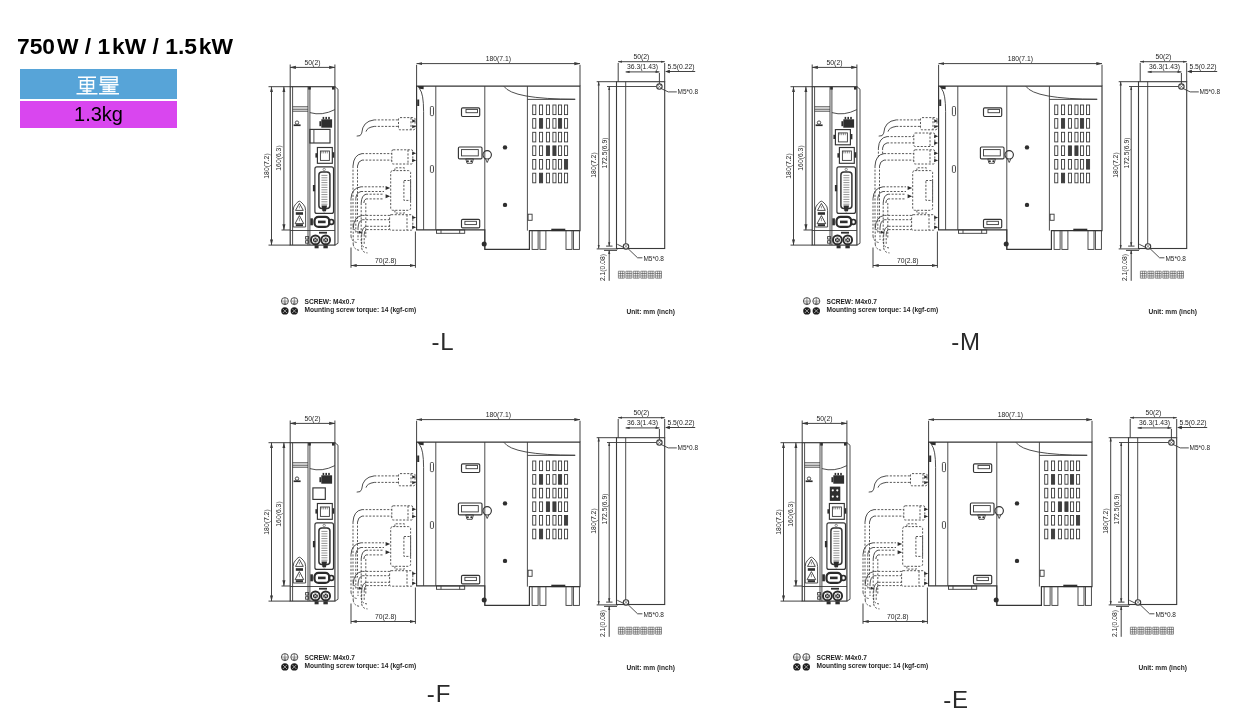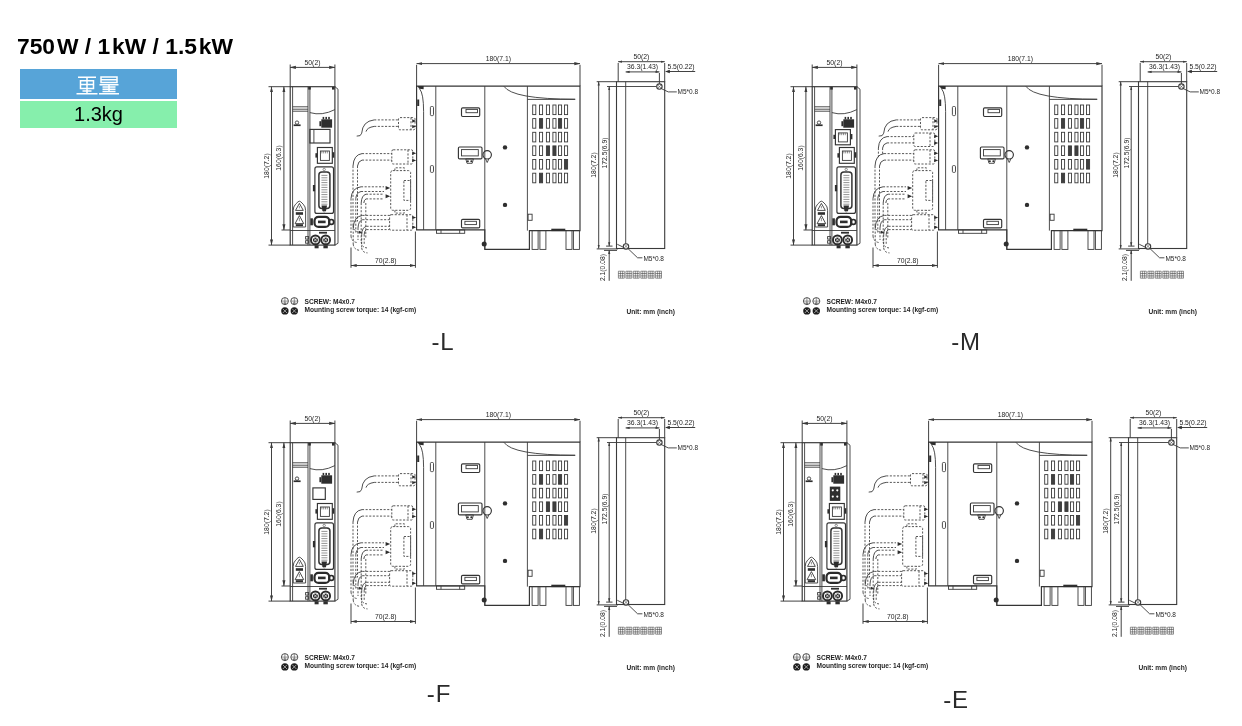--- a/index.html
+++ b/index.html
@@ -18,21 +18,21 @@
 .big{font-size:24px;fill:#2a2a2a;letter-spacing:0.8px}
 </style>
 </head>
 <body>
 <div id="page">
 
 <div style="position:absolute;left:17px;top:33px;font-size:22.8px;font-weight:bold;color:#000;">750 W / 1 kW / 1.5 kW</div>
 
 <div style="position:absolute;left:20px;top:69px;width:157px;height:30px;background:#57a4d8;"></div>
 
-<div style="position:absolute;left:20px;top:101px;width:157px;height:27px;background:#86efac;color:#000;font-size:20px;text-align:center;line-height:27px;">1.3kg</div>
+<div style="position:absolute;left:20px;top:101px;width:157px;height:27px;background:#d946ef;color:#000;font-size:20px;text-align:center;line-height:27px;">1.3kg</div>
 <svg width="1242" height="726" viewBox="0 0 1242 726">
 <defs>
 <marker id="ma" viewBox="0 0 6 4" markerWidth="6" markerHeight="4" refX="5.7" refY="2" orient="auto-start-reverse" markerUnits="userSpaceOnUse">
           <path d="M6 2 L0 0.45 V3.55 Z" fill="#3a3a3a"></path>
         </marker>
 <marker id="mb" viewBox="0 0 6 4" markerWidth="5" markerHeight="3.4" refX="4.7" refY="1.7" orient="auto-start-reverse" markerUnits="userSpaceOnUse">
           <path d="M5 1.7 L0 0.35 V3.05 Z" fill="#3a3a3a"></path>
         </marker>
 <g id="q">
 

